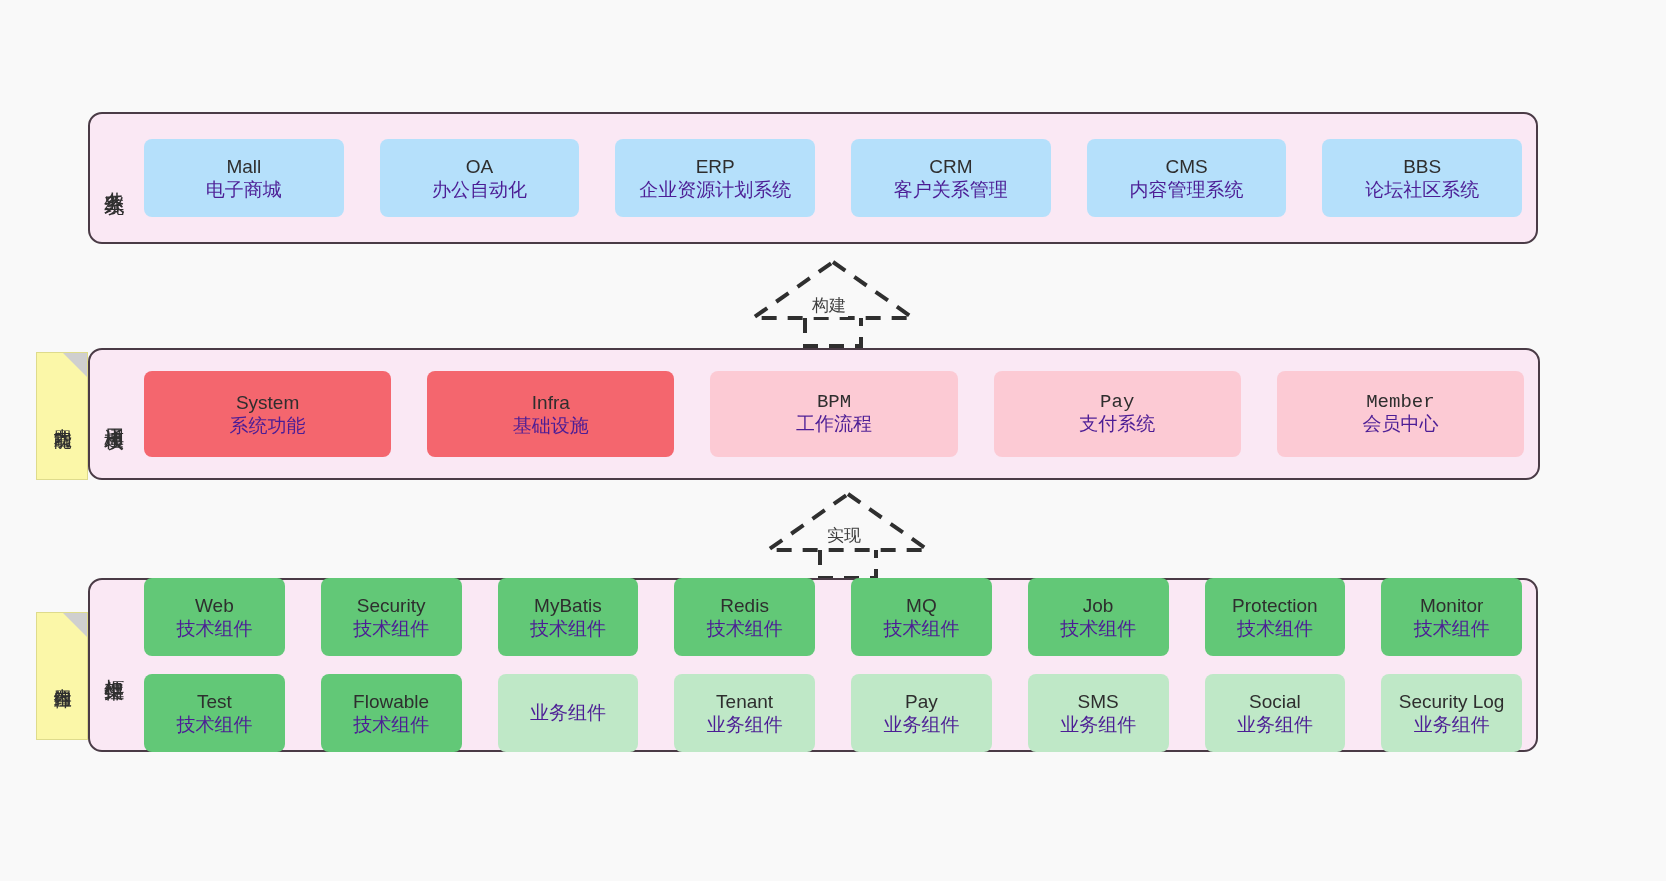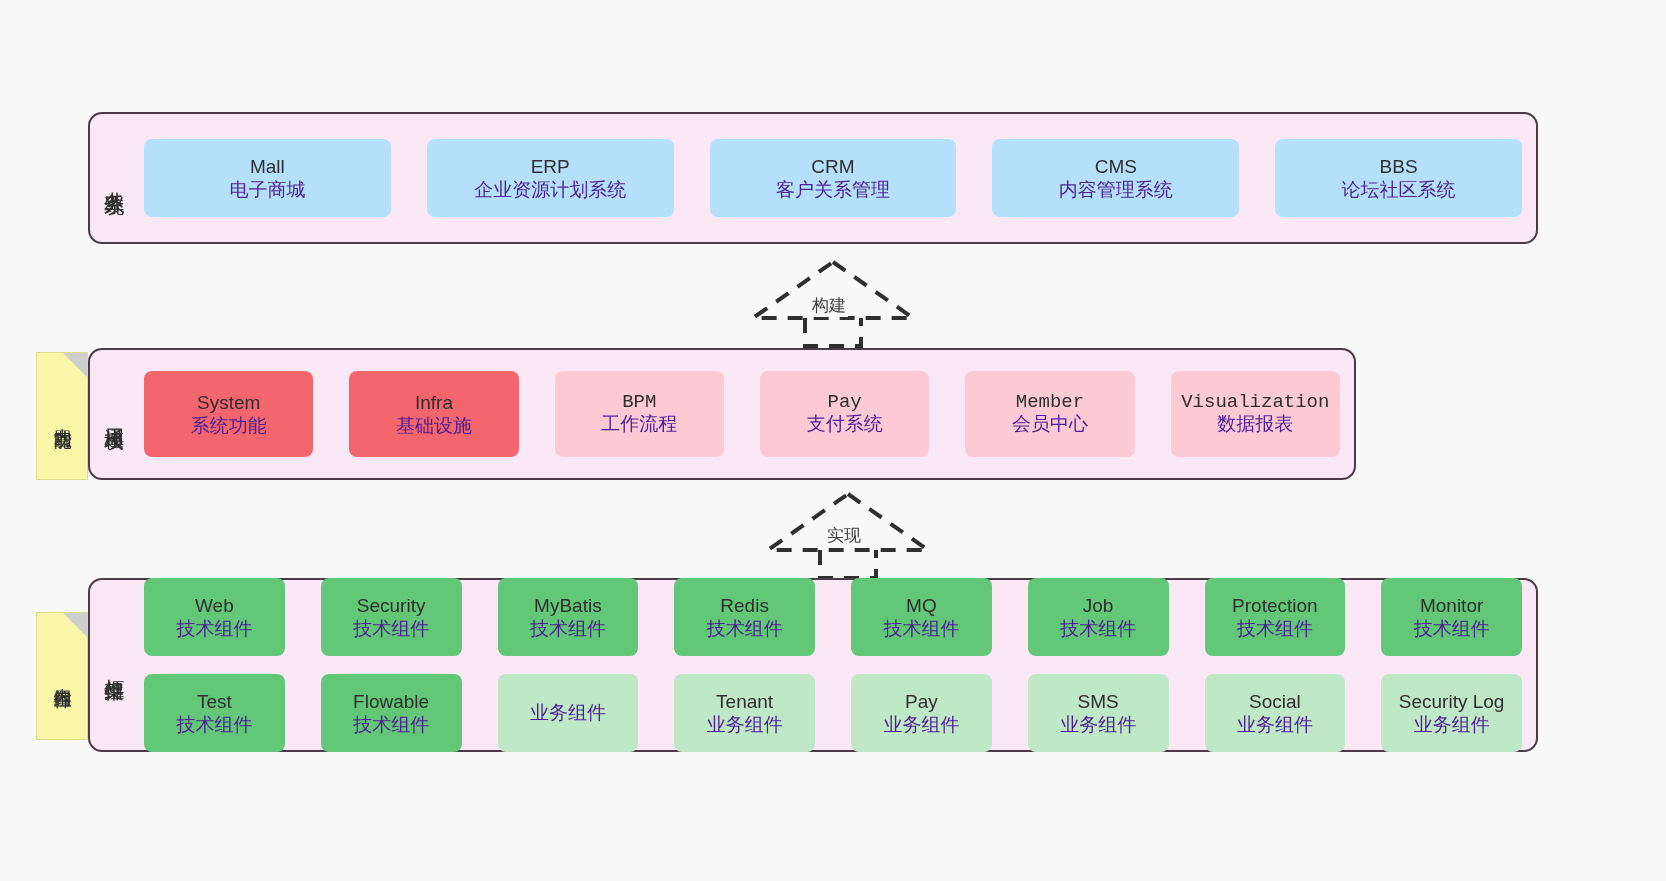--- a/index.html
+++ b/index.html
@@ -89,21 +89,21 @@
   }
 
   .card.blue   { background: #b5e0fb; height: 78px; }
   .card.red    { background: #f4666e; height: 86px; }
   .card.pink   { background: #fccad4; height: 86px; font-family: Liberation Mono, monospace; }
   .card.green  { background: #62c877; height: 78px; }
   .card.ltgreen{ background: #bfe8c7; height: 78px; }
 
   
   #layer-business { left: 88px;  top: 112px; width: 1450px; height: 132px; }
-  #layer-common   { left: 88px;  top: 348px; width: 1268px; height: 132px; }
+  #layer-common   { left: 88px;  top: 348px; width: 1452px; height: 132px; }
   #layer-framework{ left: 88px;  top: 578px; width: 1450px; height: 174px; }
 
   
   .note {
     position: absolute;
     box-sizing: border-box;
     width: 52px;
     background: #fbf7a8;
     border: 1px solid #dedb8c;
     display: flex;
@@ -153,20 +153,24 @@
 
   <div class="layer" id="layer-business">
     <div class="layer-title">业务系统</div>
     <div class="layer-body">
       <div class="row">
         <div class="card blue">
           <span class="t1">Mall</span>
           <span class="t2">电子商城</span>
         </div>
         <div class="card blue">
+          <span class="t1">OA</span>
+          <span class="t2">办公自动化</span>
+        </div>
+        <div class="card blue">
           <span class="t1">ERP</span>
           <span class="t2">企业资源计划系统</span>
         </div>
         <div class="card blue">
           <span class="t1">CRM</span>
           <span class="t2">客户关系管理</span>
         </div>
         <div class="card blue">
           <span class="t1">CMS</span>
           <span class="t2">内容管理系统</span>
@@ -207,24 +211,20 @@
           <span class="t2">工作流程</span>
         </div>
         <div class="card pink">
           <span class="t1">Pay</span>
           <span class="t2">支付系统</span>
         </div>
         <div class="card pink">
           <span class="t1">Member</span>
           <span class="t2">会员中心</span>
         </div>
-        <div class="card pink">
-          <span class="t1">Visualization</span>
-          <span class="t2">数据报表</span>
-        </div>
       </div>
     </div>
   </div>
 
   <svg class="uml-arrow" id="arrow-impl" viewBox="0 0 180 92">
     <polygon points="88,6 168,62 8,62" fill="none" stroke="#2f2f2f" stroke-width="4" stroke-dasharray="15,11" stroke-linejoin="miter"></polygon>
     <path d="M 60 62 L 60 90 L 116 90 L 116 62" fill="none" stroke="#2f2f2f" stroke-width="4" stroke-dasharray="15,11"></path>
   </svg>
   <div class="uml-label" id="label-impl">实现</div>
 

